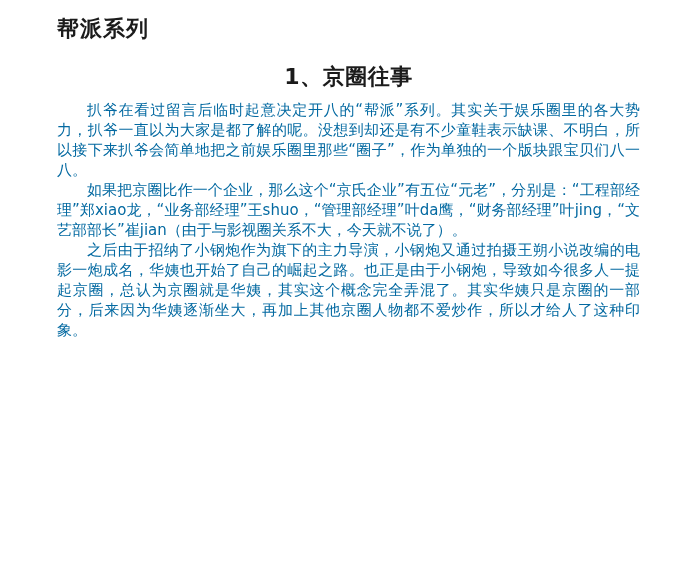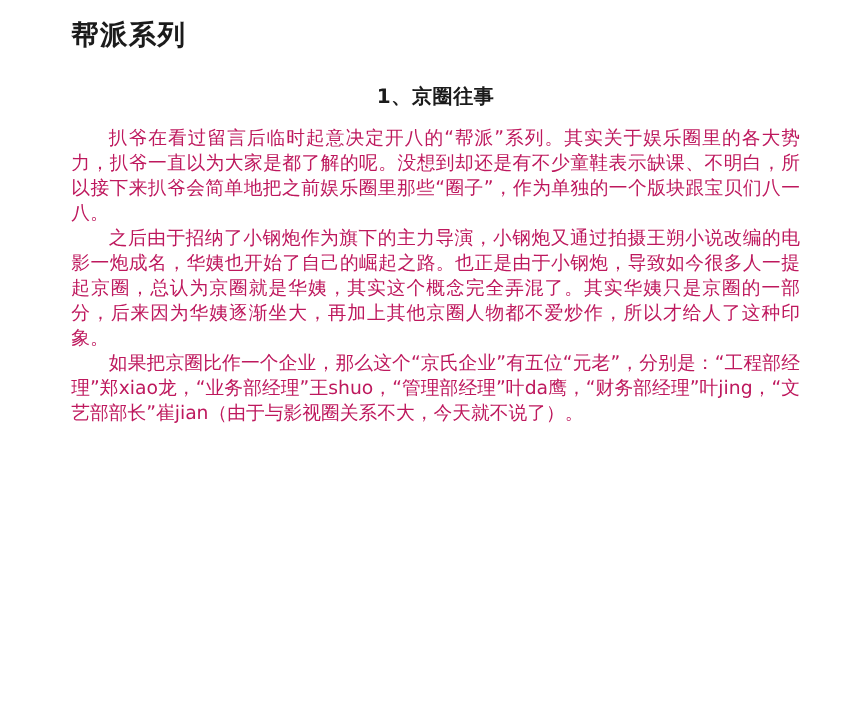--- a/index.html
+++ b/index.html
@@ -24,41 +24,41 @@
     margin: 0;
     font-size: 22px;
     line-height: 30px;
     font-weight: bold;
     letter-spacing: 1px;
     color: #1b1b1b;
     text-align: left;
   }
   .section-heading {
     margin: 20px 0 10px 0;
-    font-size: 16px;
+    font-size: 22px;
     line-height: 26px;
     font-weight: bold;
     color: #1b1b1b;
     text-align: center;
     letter-spacing: 0.5px;
   }
   .article-body p {
     margin: 0;
     font-size: 15px;
     line-height: 20px;
-    color: #be185d;
+    color: #0369a1;
     text-align: justify;
     text-indent: 2em;
     word-break: break-all;
   }
 </style>
 </head>
 <body>
 
 <div class="page">
   <h1 class="series-title">帮派系列</h1>
   <h2 class="section-heading">1、京圈往事</h2>
   <div class="article-body">
     <p>扒爷在看过留言后临时起意决定开八的“帮派”系列。其实关于娱乐圈里的各大势力，扒爷一直以为大家是都了解的呢。没想到却还是有不少童鞋表示缺课、不明白，所以接下来扒爷会简单地把之前娱乐圈里那些“圈子”，作为单独的一个版块跟宝贝们八一八。</p>
+    <p>如果把京圈比作一个企业，那么这个“京氏企业”有五位“元老”，分别是：“工程部经理”郑xiao龙，“业务部经理”王shuo，“管理部经理”叶da鹰，“财务部经理”叶jing，“文艺部部长”崔jian（由于与影视圈关系不大，今天就不说了）。</p>
     <p>之后由于招纳了小钢炮作为旗下的主力导演，小钢炮又通过拍摄王朔小说改编的电影一炮成名，华姨也开始了自己的崛起之路。也正是由于小钢炮，导致如今很多人一提起京圈，总认为京圈就是华姨，其实这个概念完全弄混了。其实华姨只是京圈的一部分，后来因为华姨逐渐坐大，再加上其他京圈人物都不爱炒作，所以才给人了这种印象。</p>
-    <p>如果把京圈比作一个企业，那么这个“京氏企业”有五位“元老”，分别是：“工程部经理”郑xiao龙，“业务部经理”王shuo，“管理部经理”叶da鹰，“财务部经理”叶jing，“文艺部部长”崔jian（由于与影视圈关系不大，今天就不说了）。</p>
   </div>
 </div>
 
 </body></html>

